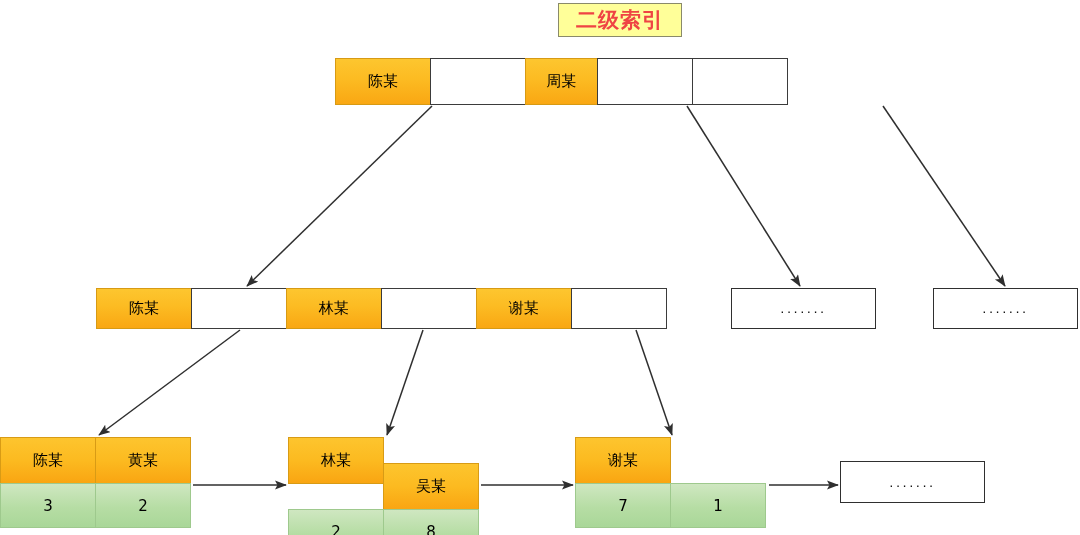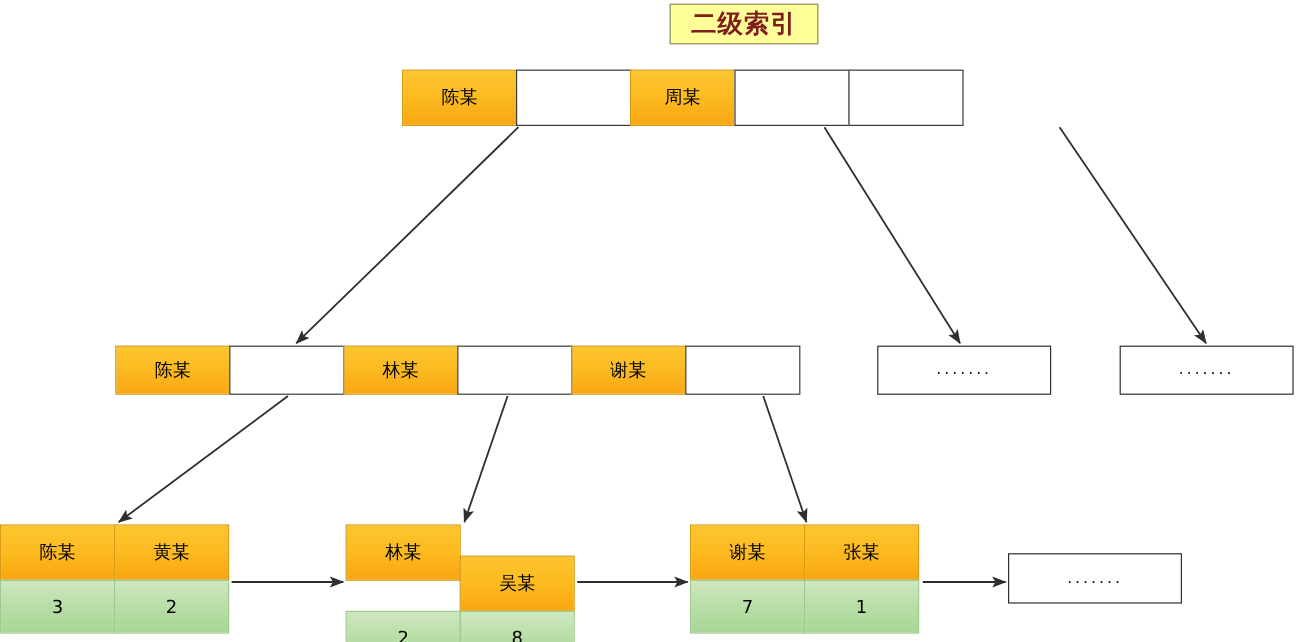--- a/index.html
+++ b/index.html
@@ -20,21 +20,21 @@
   .title-box {
     position: absolute;
     display: flex;
     align-items: center;
     justify-content: center;
     background: #ffff99;
     border: 1.6px solid #8a8a6a;
     box-sizing: border-box;
     font-size: 21px;
     font-weight: bold;
-    color: #7f1d1d;
+    color: #ef4444;
     letter-spacing: 1px;
   }
   
   .node {
     position: absolute;
     display: flex;
     box-sizing: border-box;
   }
   .cell {
     box-sizing: border-box;
@@ -127,21 +127,21 @@
         <line x1="481" y1="485" x2="573" y2="485" stroke="#2f2f2f" stroke-width="1.5" marker-end="url(#ah)"></line>
         <line x1="769" y1="485" x2="838" y2="485" stroke="#2f2f2f" stroke-width="1.5" marker-end="url(#ah)"></line>
       </g>
   </svg>
 
   <div class="title-box" id="title-box" style="left: 558px; top: 3px; width: 124px; height: 34px;">二级索引</div>
 
   <div class="node" id="root-node" style="left: 335px; top: 58px;">
       <div class="cell key" style="width: 96px; height: 47px;">陈某</div>
       <div class="cell ptr" style="width: 96px; height: 47px;"></div>
-      <div class="cell key" style="width: 88px; height: 47px;">周某</div>
+      <div class="cell key" style="width: 73px; height: 47px;">周某</div>
       <div class="cell ptr" style="width: 96px; height: 47px;"></div>
       <div class="cell ptr" style="width: 96px; height: 47px;"></div>
     </div>
 
   <div class="node" id="level2-node" style="left: 96px; top: 288px;">
       <div class="cell key" style="width: 96px; height: 41px;">陈某</div>
       <div class="cell ptr" style="width: 96px; height: 41px;"></div>
       <div class="cell key" style="width: 96px; height: 41px;">林某</div>
       <div class="cell ptr" style="width: 96px; height: 41px;"></div>
       <div class="cell key" style="width: 96px; height: 41px;">谢某</div>
@@ -173,21 +173,20 @@
           <div class="leaf-cell" style="width: 96px; height: 47px; margin-top: 26px;">吴某</div>
         </div>
         <div class="leaf-row vals">
           <div class="leaf-cell" style="width: 96px; height: 45px;">2</div>
           <div class="leaf-cell" style="width: 96px; height: 45px;">8</div>
         </div>
       </div>
       <div class="leaf" style="left: 575px; top: 437px;">
         <div class="leaf-row keys">
           <div class="leaf-cell" style="width: 96px; height: 47px;">谢某</div>
-          <div class="leaf-cell" style="width: 96px; height: 47px;">张某</div>
         </div>
         <div class="leaf-row vals">
           <div class="leaf-cell" style="width: 96px; height: 45px;">7</div>
           <div class="leaf-cell" style="width: 96px; height: 45px;">1</div>
         </div>
       </div>
     </div>
   <div class="node" id="leaf-ellipsis" style="left: 840px; top: 461px;">
       <div class="cell dots" style="width: 145px; height: 42px;">.......</div>
     </div>

